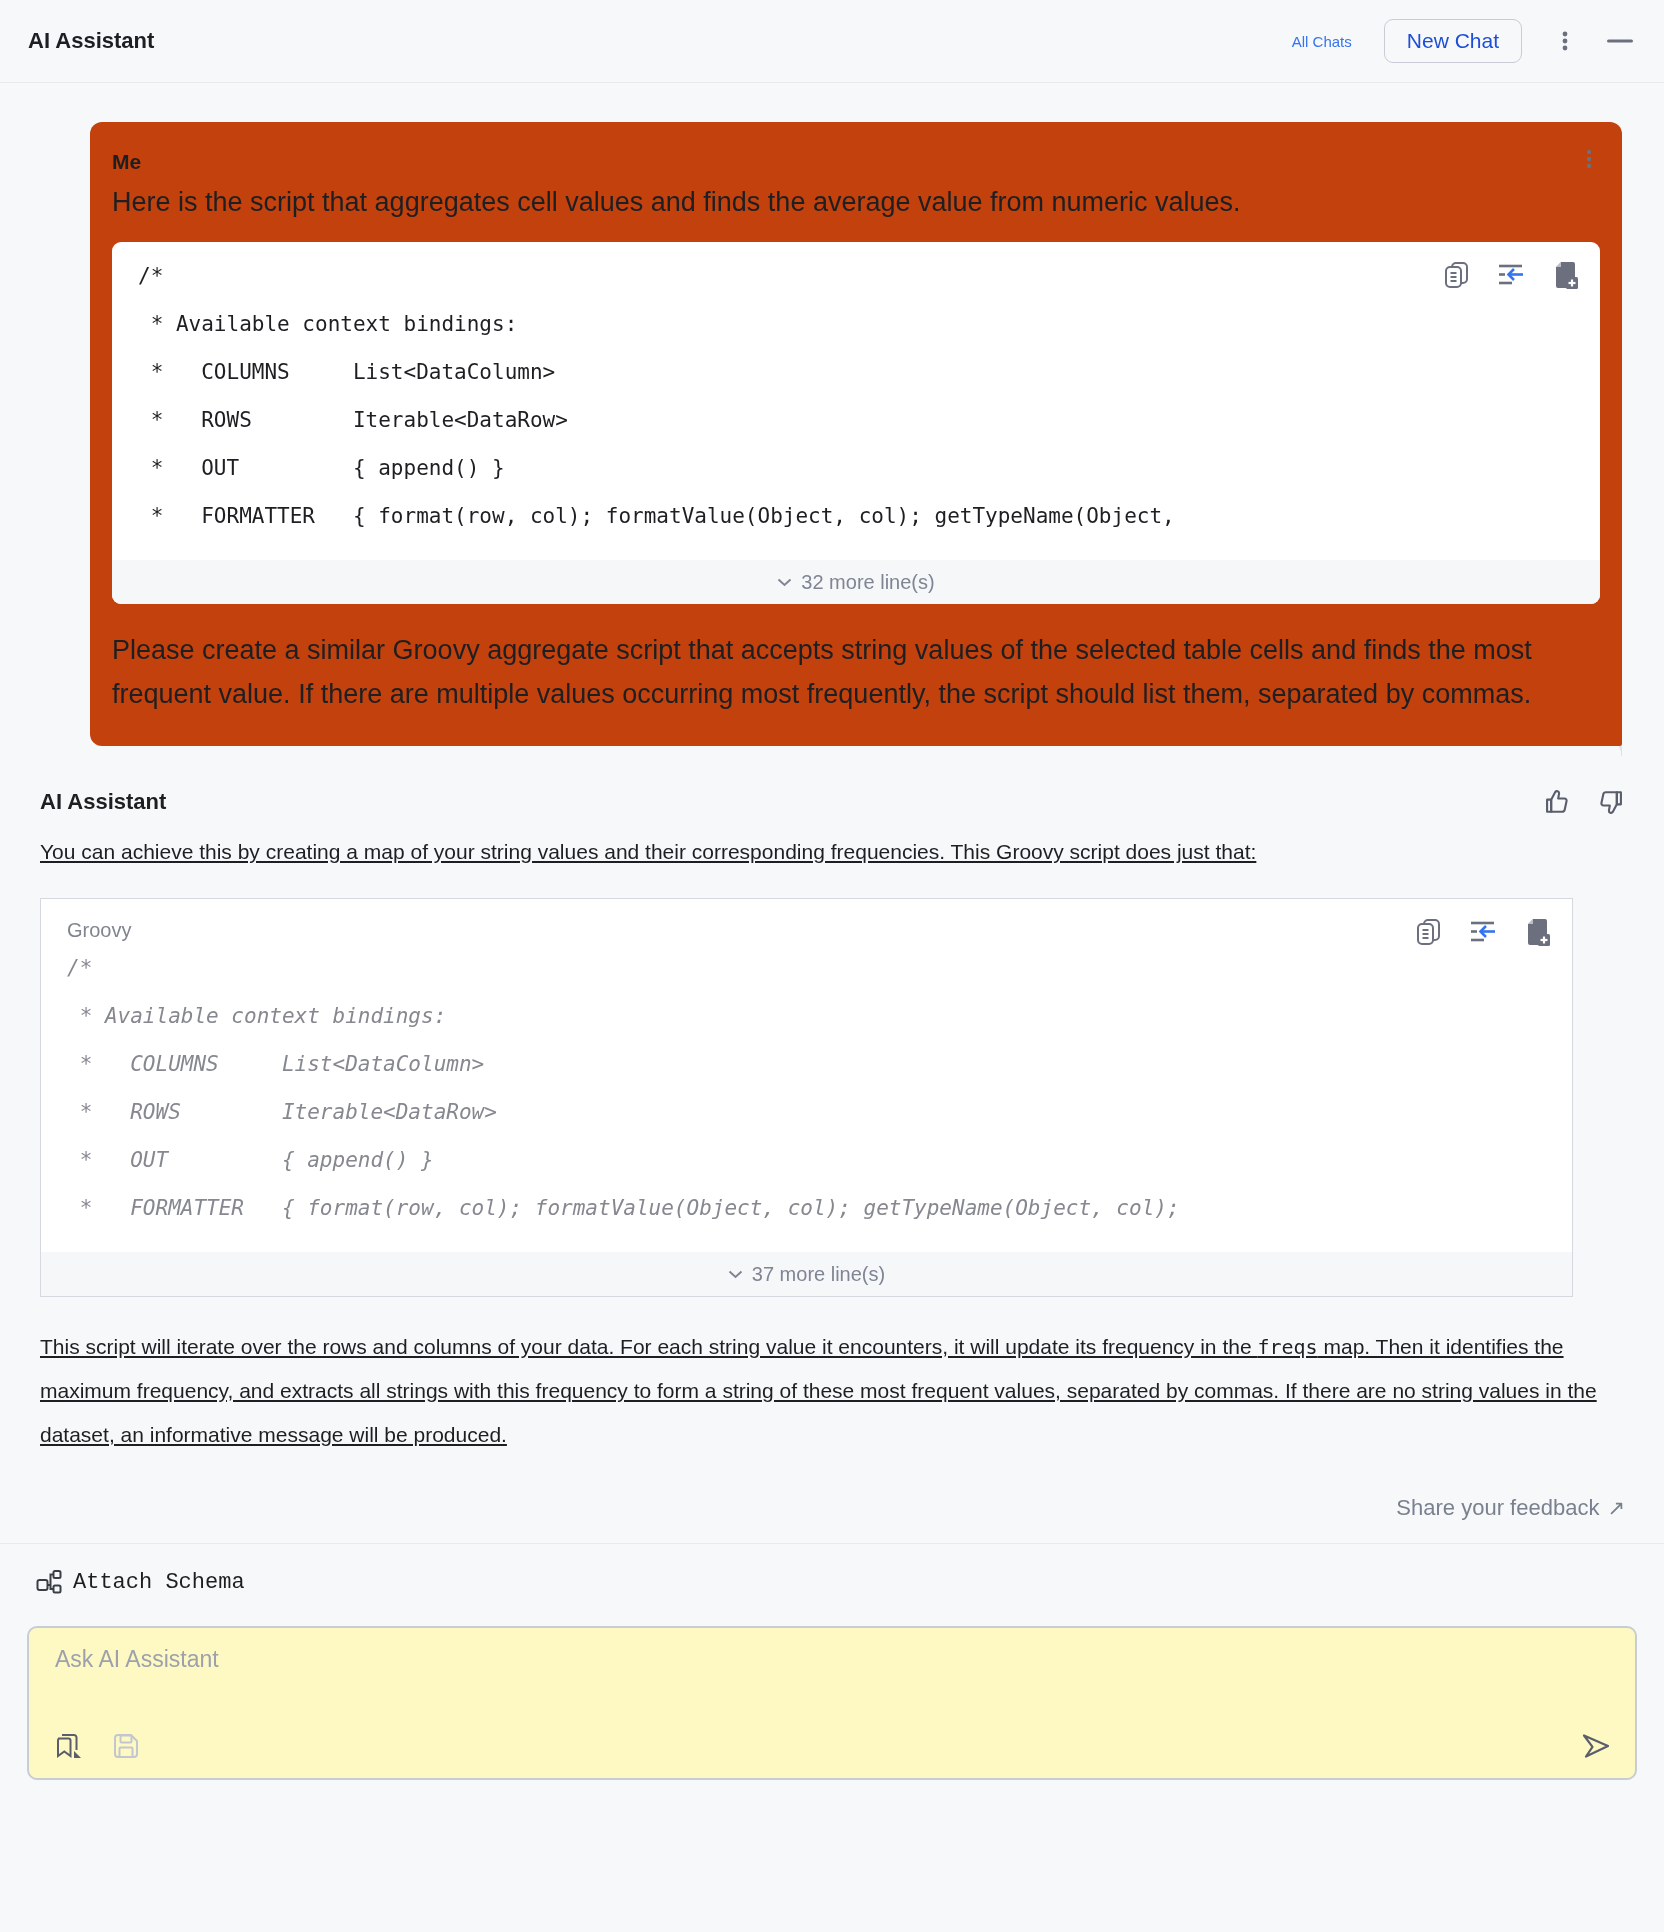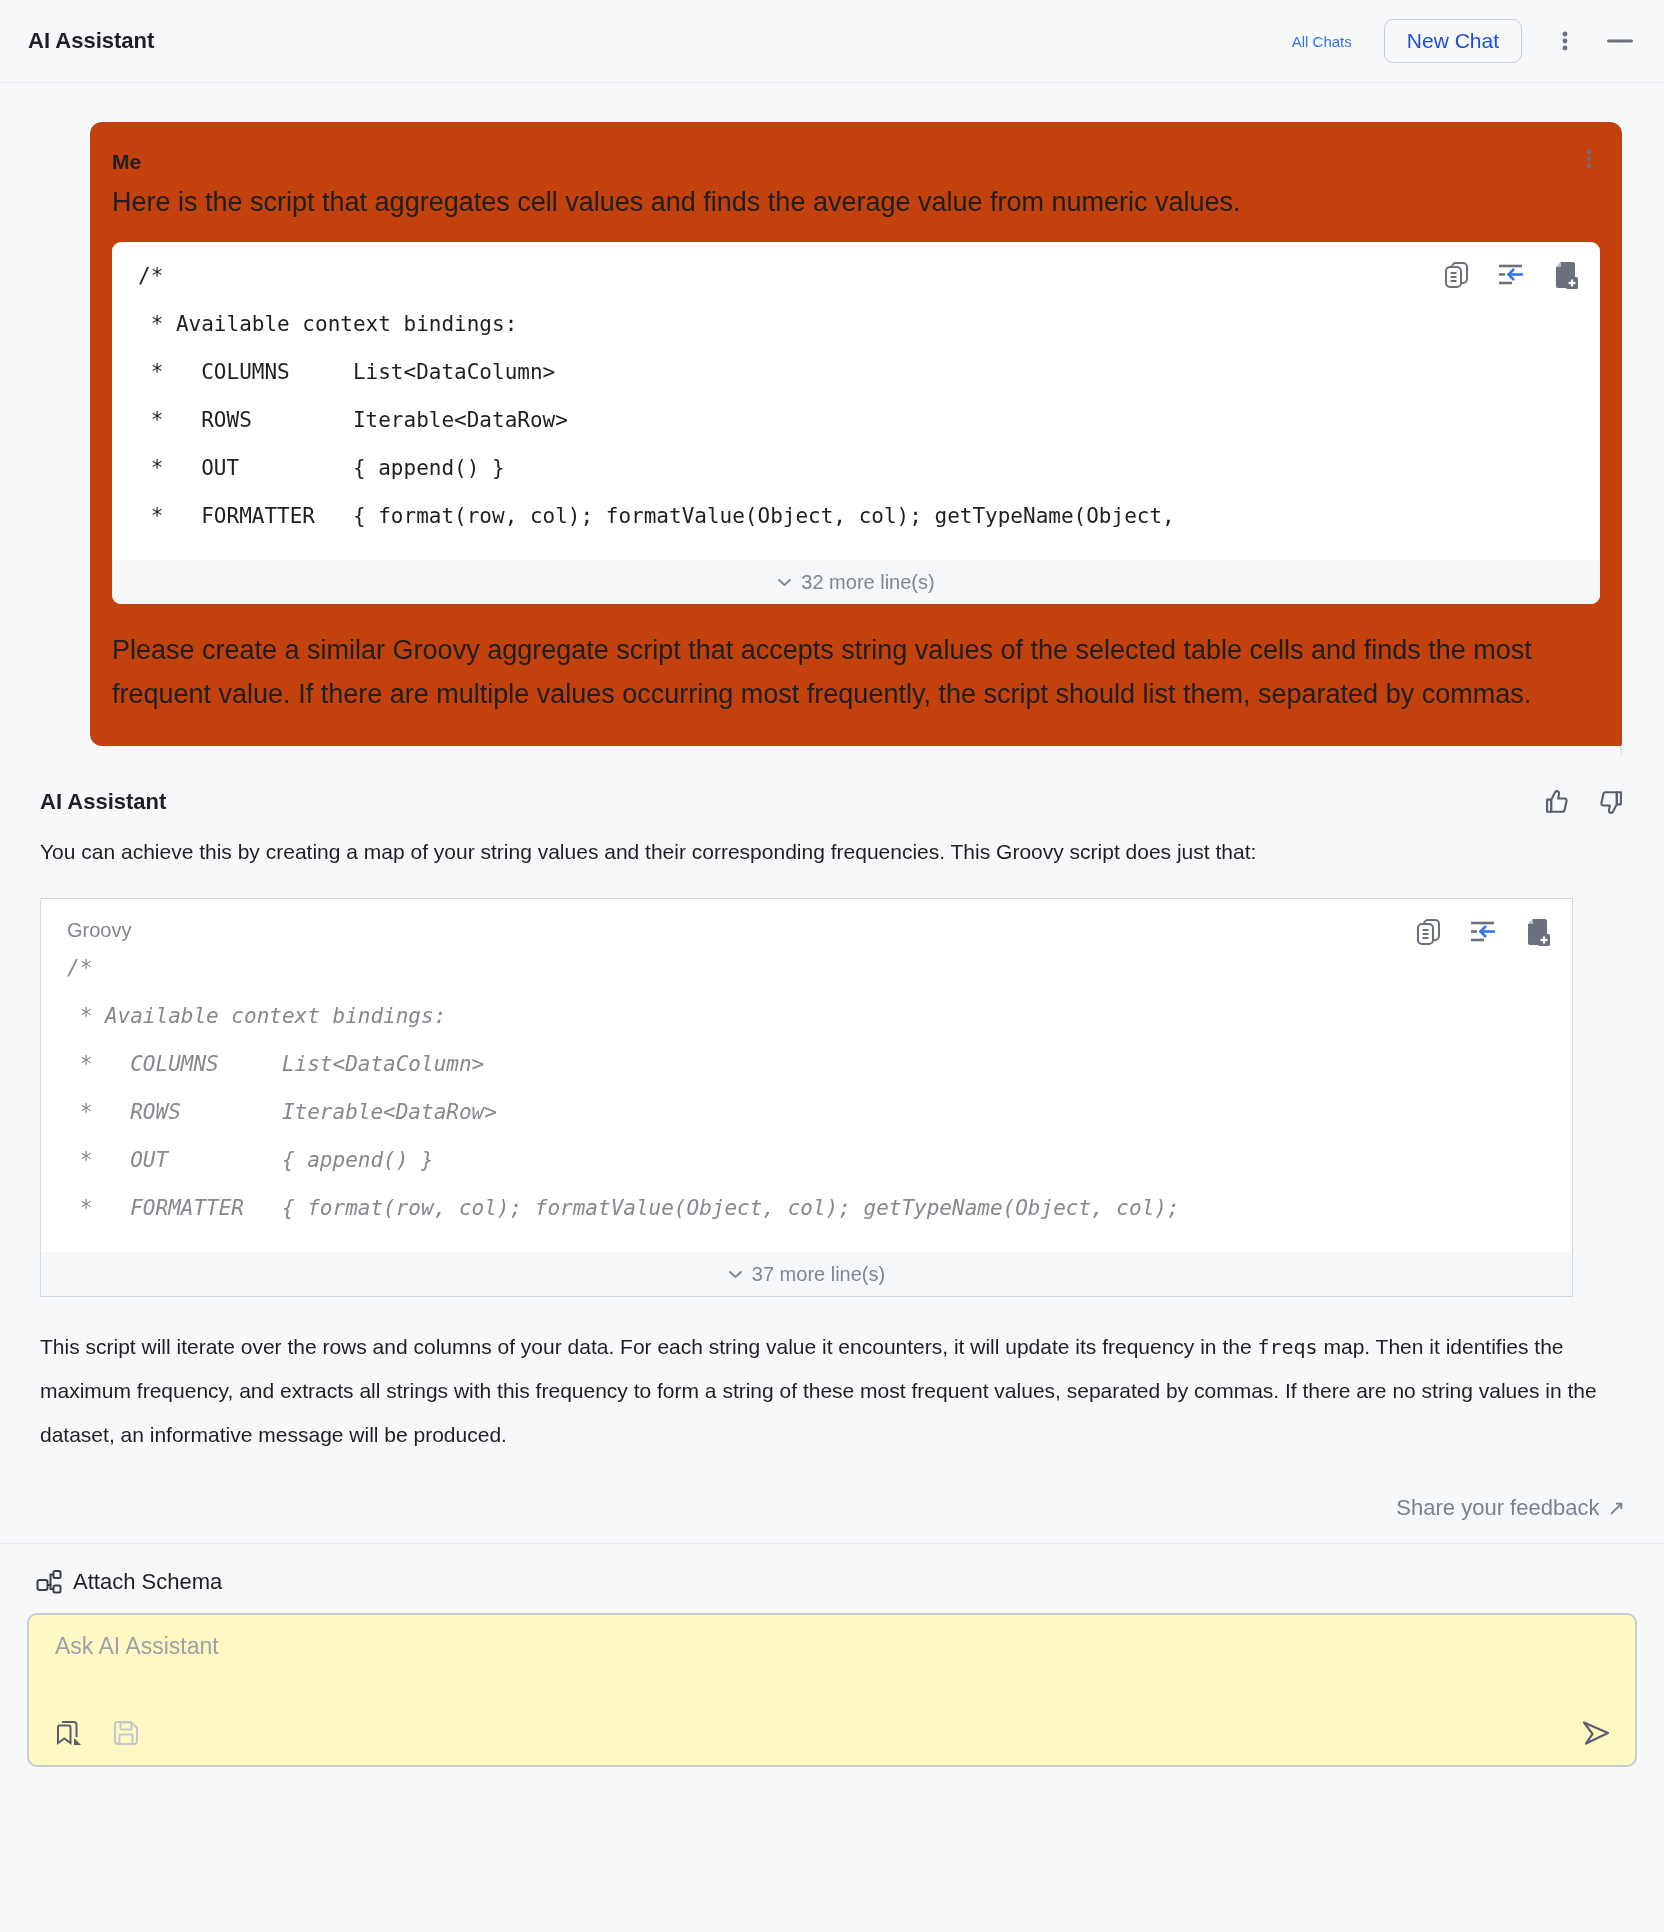--- a/index.html
+++ b/index.html
@@ -87,41 +87,41 @@
     margin:24px 52px 0 0;
     overflow:hidden;
   }
   .groovy-label { color:#80858F; font-size:20px; padding:20px 0 0 26px; }
 
   
   .ai-section { margin:42px 39px 0 40px; }
   .ai-header { display:flex; align-items:center; }
   .ai-title { font-size:22px; font-weight:700; }
   .ai-actions { margin-left:auto; display:flex; gap:26px; align-items:center; }
-  .ai-text { font-size:21px; line-height:44px; margin-top:14px; max-width:1560px; }
+  .ai-text { font-size:21px; line-height:44px; margin-top:14px; max-width:1560px;text-decoration:underline; }
   .inline-code { font-family:"DejaVu Sans Mono", monospace; font-size:20px; }
   .outro { margin-top:28px; }
 
   .feedback-row {
     margin-top:38px;
     display:flex; justify-content:flex-end; align-items:center; gap:8px;
     color:#7A818E; font-size:22px;
     cursor:pointer;
   }
   .feedback-arrow { font-size:21px; color:#7A818E; }
 
   .divider { border-top:1px solid #E8EAED; margin-top:22px; }
 
   
   .footer { padding:0 27px; }
   .attach-row {
     display:flex; align-items:center; gap:10px;
-    margin:24px 0 17px 8px;
+    margin:24px 0 30px 8px;
     font-size:22px; color:#1E1F22;
-    cursor:pointer; width:fit-content;
+    cursor:pointer; width:fit-content;font-family:Liberation Mono, monospace;
   }
   .input-box {
     background:#fef9c3;
     border:2px solid #C8CCD4;
     border-radius:10px;
     height:154px;
     display:flex; flex-direction:column;
   }
   .input-box textarea {
     flex:1; border:none; outline:none; resize:none; background:transparent;

